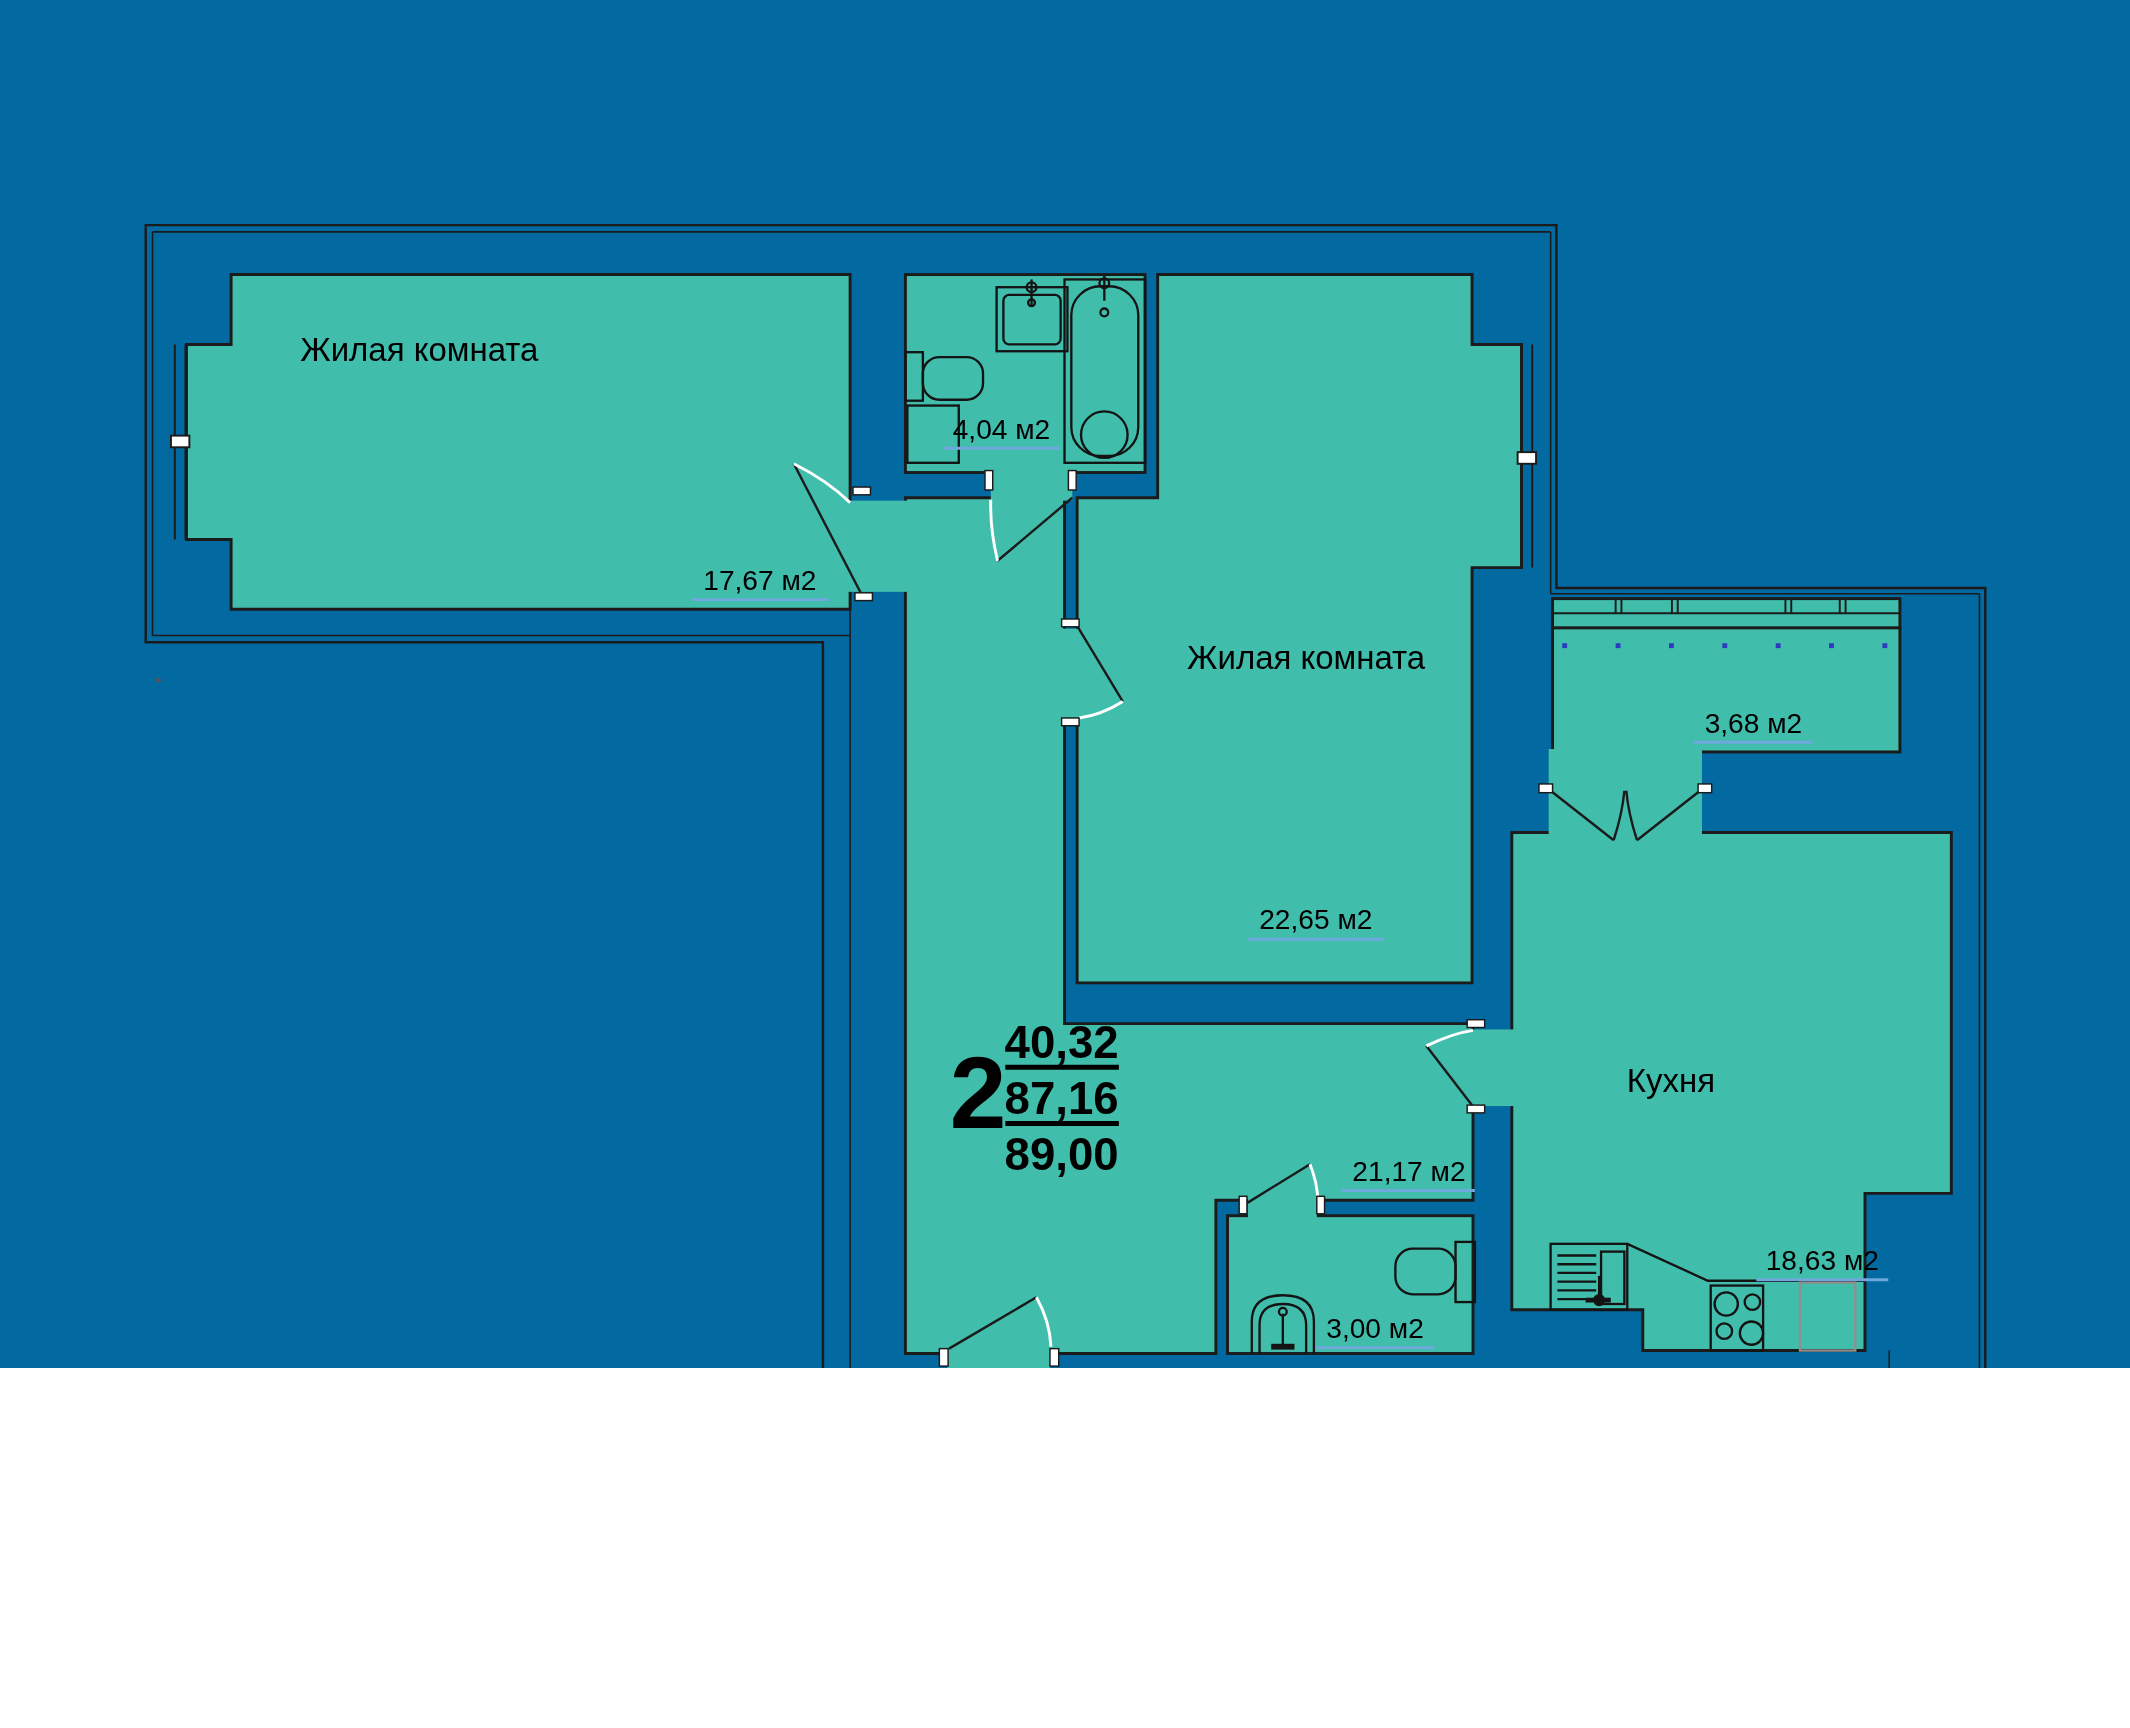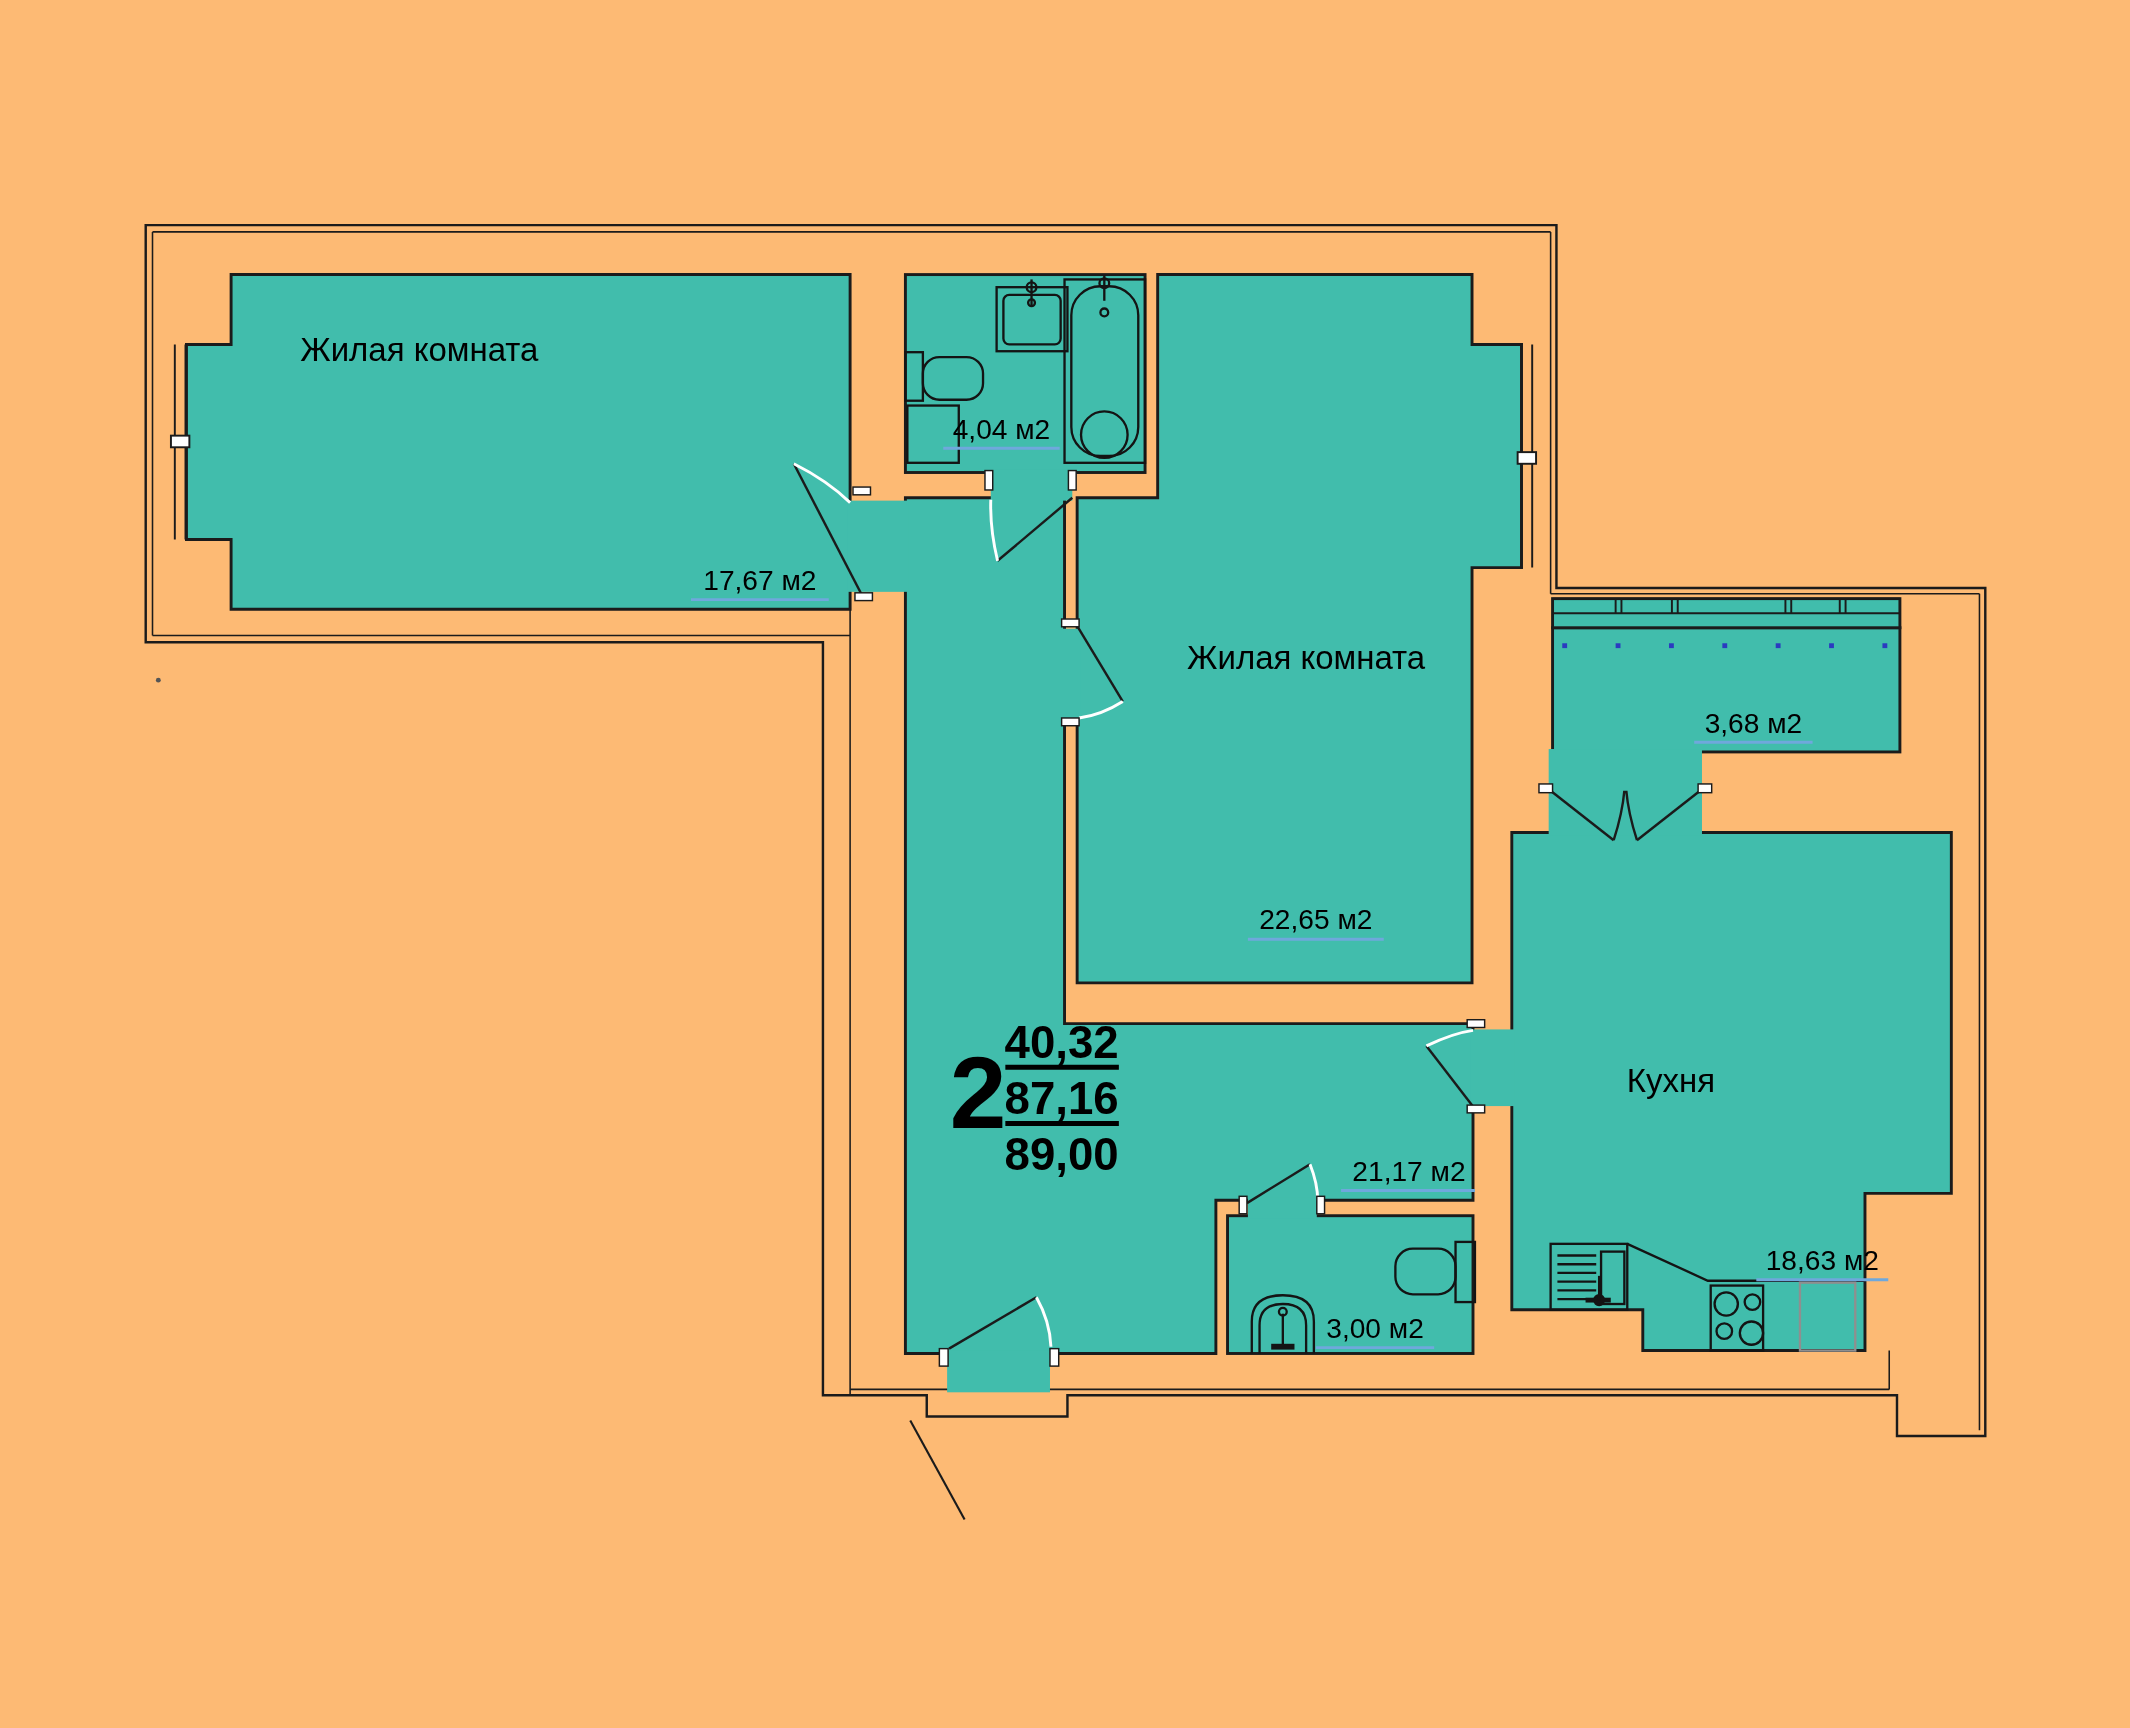--- a/index.html
+++ b/index.html
@@ -1,16 +1,16 @@
 <!DOCTYPE html>
 <html><head>
 <meta charset="utf-8">
 <style>
   html,body{margin:0;padding:0;background:#ffffff;}
-  .stage{position:relative;width:2131px;height:1728px;background:#fdba74;overflow:hidden;
+  .stage{position:relative;width:2131px;height:1368px;background:#0369a1;overflow:hidden;
          font-family:"Liberation Sans", sans-serif;}
   svg{display:block;}
   text{font-family:"Liberation Sans", sans-serif;fill:#000;}
   .room-name{font-size:34px;}
   .area-label{font-size:29px;}
   .sum-big{font-size:105px;font-weight:bold;}
   .sum-num{font-size:47px;font-weight:bold;}
 </style>
 </head>
 <body>

